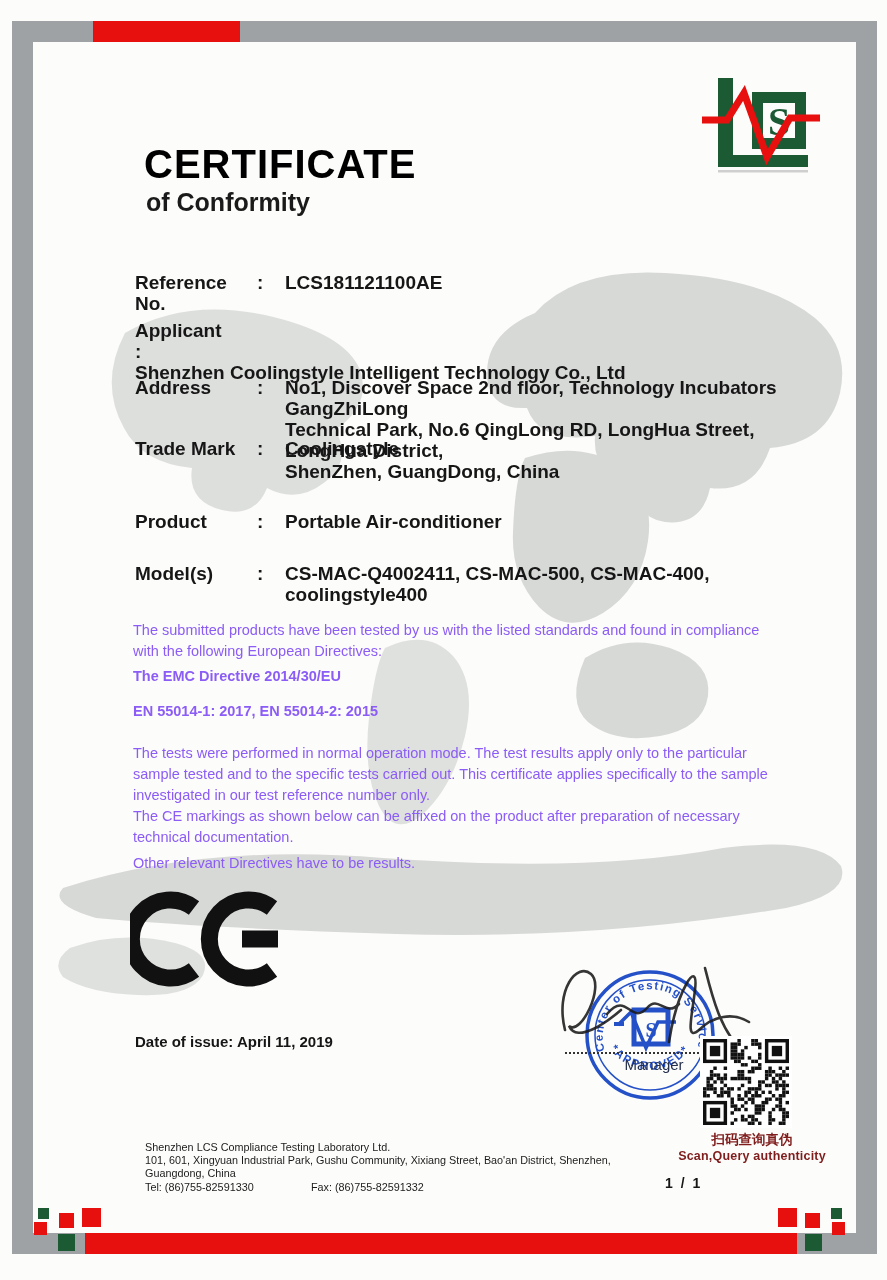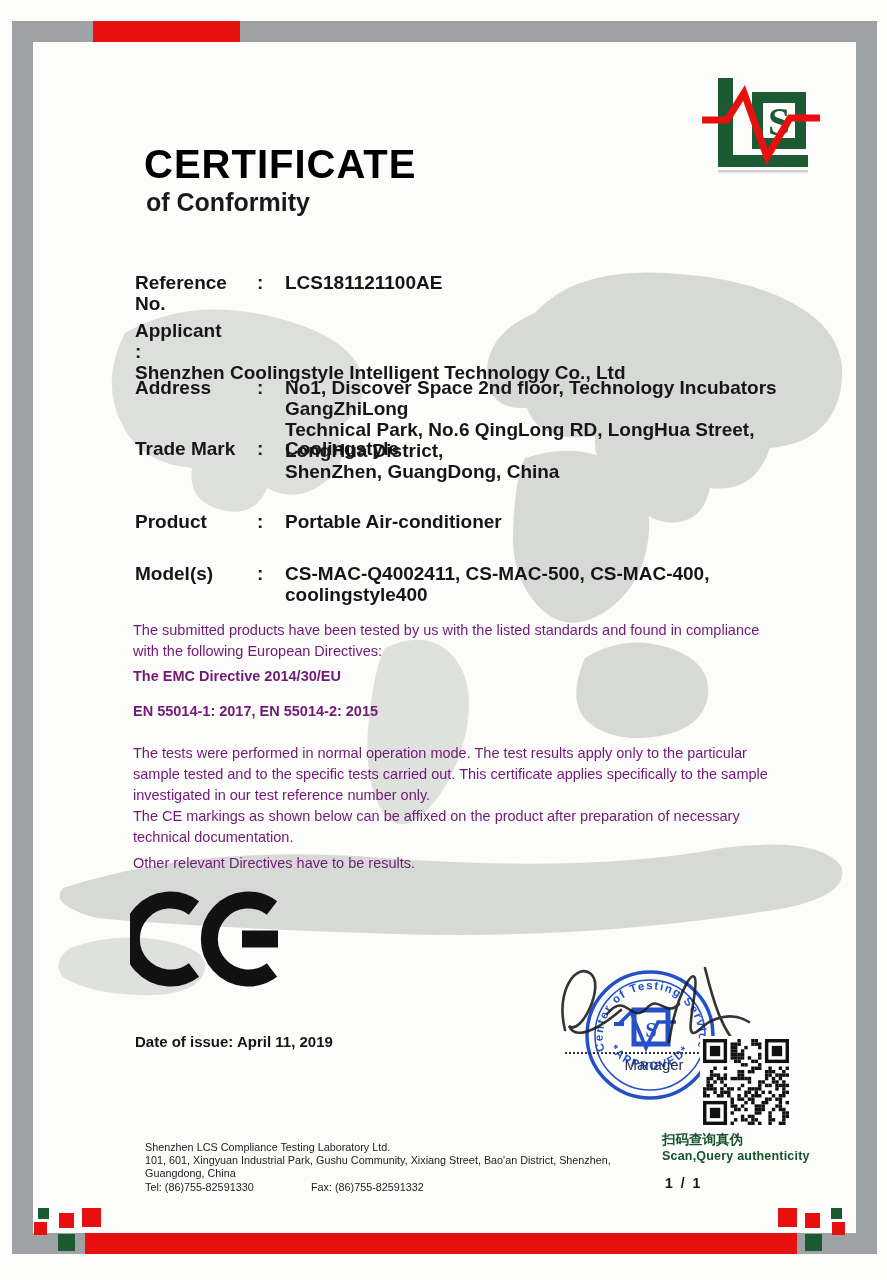--- a/index.html
+++ b/index.html
@@ -22,35 +22,35 @@
 
   
   .fields{left:135px;top:262px;width:690px;height:340px;}
   .frow{position:absolute;left:0;display:flex;width:690px;font-size:19px;font-weight:bold;line-height:21px;justify-content:flex-end;}
   .frow .lbl{width:122px;flex:none;}
   .frow .col{width:28px;flex:none;}
   .frow .val{width:540px;}
   .r0{top:10px;} .r1{top:58px;flex-direction:column;} .r2{top:115px;} .r3{top:176px;} .r4{top:249px;} .r5{top:301px;}
 
   
-  .para{left:133px;width:690px;font-size:14.5px;line-height:21px;color:#701a75;}
+  .para{left:133px;width:690px;font-size:14.5px;line-height:21px;color:#8b5cf6;}
   .p1{top:620px;} .p2{top:666px;font-weight:bold;} .p3{top:701px;font-weight:bold;}
   .p4{top:743px;} .p5{top:806px;} .p6{top:853px;}
 
   
   .date{left:135px;top:1033px;font-size:15px;font-weight:bold;}
 
   
   .manager-line{left:565px;top:1052px;width:178px;border-top:2px dotted #333;}
   .manager{left:565px;top:1056px;width:178px;text-align:center;font-size:15px;color:#25304d;}
 
   
   .qr{left:700px;top:1036px;width:92px;height:92px;background:#fff;}
   .qr svg{position:absolute;left:3px;top:3px;}
-  .qr-cap{left:662px;top:1131px;width:180px;text-align:left;font-weight:bold;color:#14532d;}
+  .qr-cap{left:662px;top:1131px;width:180px;text-align:center;font-weight:bold;color:#7f1d1d;}
   .qr-cap .cn{font-size:13.5px;}
   .qr-cap .en{font-size:12.5px;letter-spacing:.2px;}
 
   
   .footer{left:145px;top:1128px;width:520px;font-size:10.8px;line-height:13.2px;color:#1c1c1c;margin-top:13px;}
   .footer .cell{display:inline-block;width:163px;}
   .pagenum{left:665px;top:1175px;font-size:14px;font-weight:bold;letter-spacing:2px;}
 </style>
 </head>
 <body>

